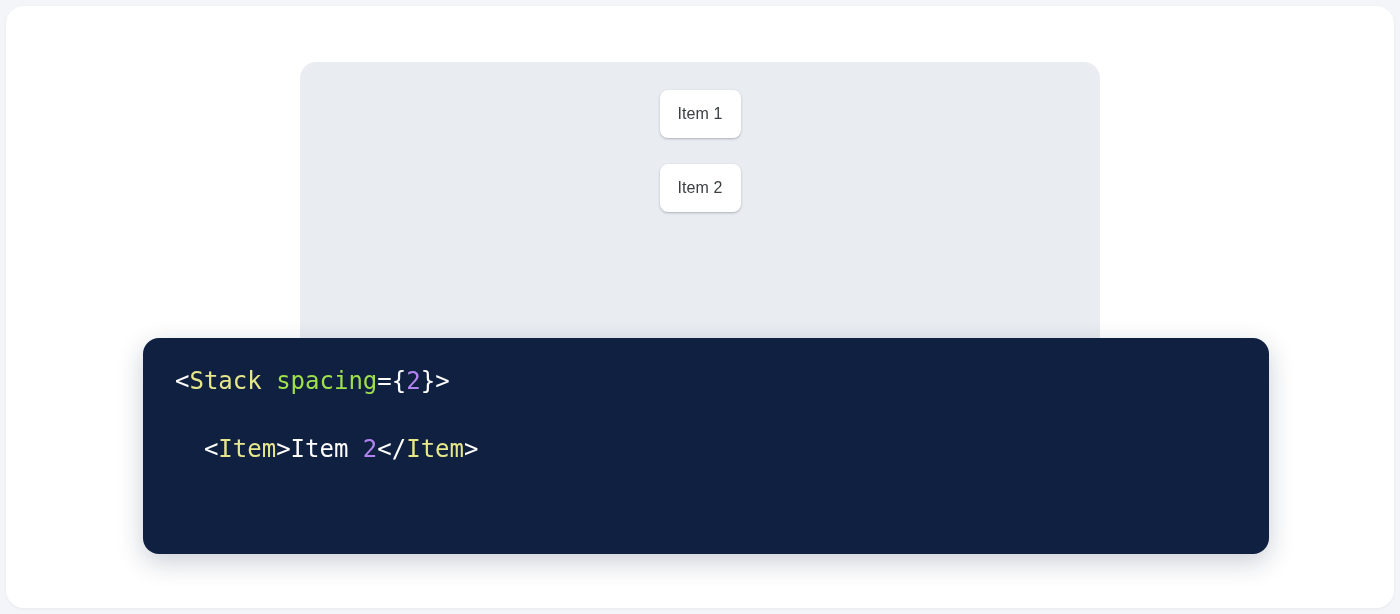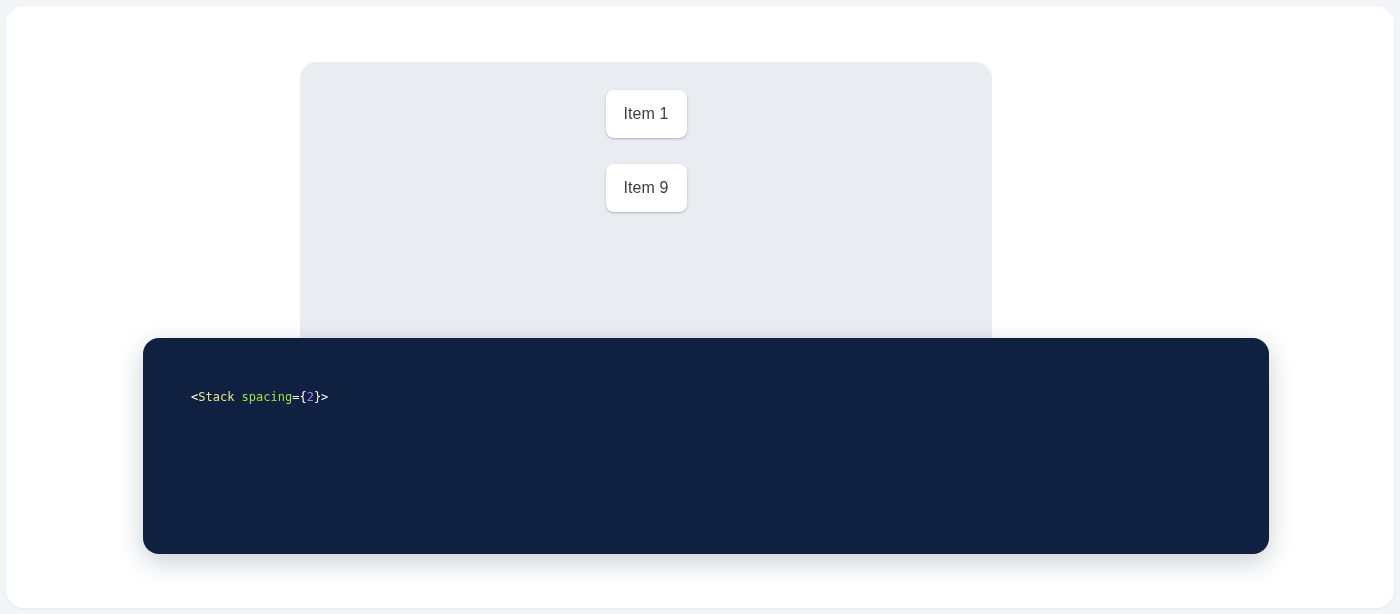--- a/index.html
+++ b/index.html
@@ -26,21 +26,21 @@
     border-radius: 18px;
     box-shadow: 0 1px 3px rgba(16, 31, 61, 0.06);
     overflow: hidden;
   }
 
   
   .preview-panel {
     position: absolute;
     left: 294px;
     top: 56px;
-    width: 692px;
+    width: 800px;
     height: 300px;
     background: #e9ecf1;
     border-radius: 16px 16px 0 0;
   }
 
   .stack {
     position: absolute;
     left: 0;
     top: 0;
     width: 100%;
@@ -81,23 +81,23 @@
     height: 216px;
     background: #0f2040;
     border-radius: 16px;
     box-shadow: 0 8px 26px rgba(15, 32, 64, 0.22);
     box-sizing: border-box;
     padding: 26px 0 0 32px;
     overflow: hidden;
   }
 
   .code-block {
-    margin: 16px;
+    margin: 0;
     font-family: "DejaVu Sans Mono", "Liberation Mono", monospace;
-    font-size: 12px;
+    font-size: 24px;
     line-height: 34px;
     white-space: pre;
     color: #ffffff;
   }
 
   .code-line { display: block; }
 
   .tok-punct   { color: #ffffff; }
   .tok-tag     { color: #e6e68a; }
   .tok-attr    { color: #9fe04b; }
@@ -108,24 +108,25 @@
 <body>
 
 <div class="page-card">
 
   <div class="preview-panel">
     <div class="stack" id="stack-container">
         <div class="stack-item">
           <span class="stack-item-label">Item 1</span>
         </div>
         <div class="stack-item">
-          <span class="stack-item-label">Item 9</span>
+          <span class="stack-item-label">Item 2</span>
         </div>
       </div>
   </div>
 
   <div class="code-panel">
     <pre class="code-block" id="code-block"><span class="code-line"><span class="tok-punct">&lt;</span><span class="tok-tag">Stack</span><span class="tok-punct"> </span><span class="tok-attr">spacing</span><span class="tok-punct">=</span><span class="tok-punct">{</span><span class="tok-num">2</span><span class="tok-punct">}</span><span class="tok-punct">&gt;</span></span>
+<span class="code-line"><span>  </span><span class="tok-punct">&lt;</span><span class="tok-tag">Item</span><span class="tok-punct">&gt;</span><span class="tok-text">Item </span><span class="tok-num">2</span><span class="tok-punct">&lt;/</span><span class="tok-tag">Item</span><span class="tok-punct">&gt;</span></span>
 
 </pre>
   </div>
 
 </div>
 
 </body></html>

